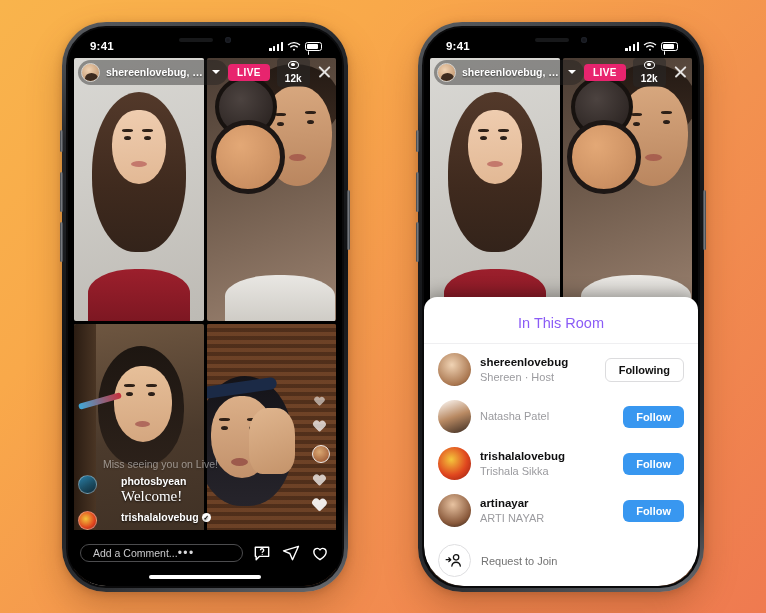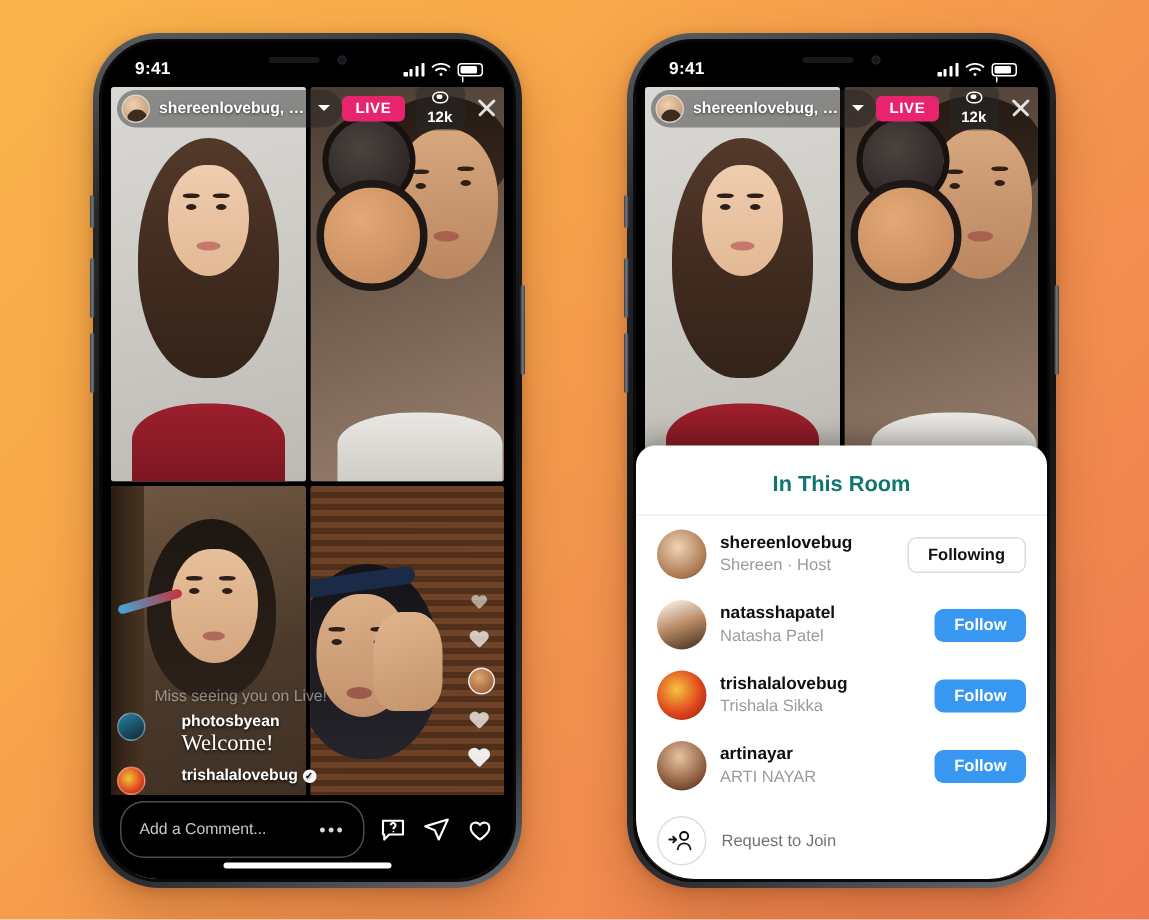--- a/index.html
+++ b/index.html
@@ -189,41 +189,41 @@
   .hrt.photo{ width:18px; height:18px; border-radius:50%; background:radial-gradient(circle at 40% 35%,#e8b57c,#9a4f2c); border:1.6px solid #fff; margin:9px 0; }
   .hrt.photo::before,.hrt.photo::after{ display:none; }
 
   
   .bottombar{
     position:absolute; left:0; right:0; bottom:0; height:56px;
     display:flex; align-items:center; gap:9px; padding:0 12px 10px 12px;
     background:#000; z-index:30;
   }
   .cmt-input{
-    flex:1; height:38px; border:1px solid #4c4c4e; border-radius:16px;
-    display:flex; align-items:center; justify-content:space-between;
+    flex:1; height:18px; border:1px solid #4c4c4e; border-radius:16px;
+    display:flex; align-items:center; justify-content:flex-start;
     padding:0 12px; color:#c9c9cb; font-size:10.5px;
   }
   .dots{ letter-spacing:1.5px; font-size:12px; color:#d8d8da; }
   .ic{ width:20px; height:20px; flex:none; }
   .home-ind{
     position:absolute; bottom:7px; left:50%; transform:translateX(-50%);
     width:112px; height:4px; border-radius:3px; background:#fff; z-index:45;
   }
 
   
   .sheet{
     position:absolute; left:0; right:0; bottom:0; height:289px;
     background:#fff; border-radius:13px 13px 40px 40px; z-index:32;
     box-shadow:0 -4px 16px rgba(0,0,0,.3);
     display:flex; flex-direction:column;
   }
   .grabber{ width:34px; height:4px; border-radius:3px; background:#d2d2d4; margin:8px auto 0; }
   .sheet-title{
-    text-align:center; font-size:14.5px; font-weight:bold; color:#0f766e;
+    text-align:center; font-size:14.5px; font-weight:normal; color:#8b5cf6;
     padding:10px 0 12px; border-bottom:1px solid #efeff1;
   }
   .room-list{ padding:2px 0 0; }
   .room-row{ display:flex; align-items:center; gap:9px; padding:7px 14px; }
   .r-av{ width:33px; height:33px; border-radius:50%; flex:none; position:relative; overflow:hidden; }
   .r-av.u0{ background:radial-gradient(circle at 42% 36%,#f0d3b4,#a9764f 70%,#2e2018); }
   .r-av.u1{ background:linear-gradient(160deg,#f2e6dc 10%,#b98a63 50%,#3a2a20); }
   .r-av.u2{ background:radial-gradient(circle at 40% 38%,#f4c63c,#e0471f 55%,#8e1a10); }
   .r-av.u3{ background:radial-gradient(circle at 45% 32%,#e8c3a1,#8a5a3c 65%,#231812); }
   .r-meta{ flex:1; min-width:0; }
@@ -470,21 +470,20 @@
             <div class="r-meta">
               <div class="r-user">shereenlovebug</div>
               <div class="r-sub">Shereen · Host</div>
             </div>
             <div class="r-btn following">Following</div>
           </div>
 
           <div class="room-row">
             <div class="r-av u1"></div>
             <div class="r-meta">
-              <div class="r-user">natasshapatel</div>
               <div class="r-sub">Natasha Patel</div>
             </div>
             <div class="r-btn follow">Follow</div>
           </div>
 
           <div class="room-row">
             <div class="r-av u2"></div>
             <div class="r-meta">
               <div class="r-user">trishalalovebug</div>
               <div class="r-sub">Trishala Sikka</div>

